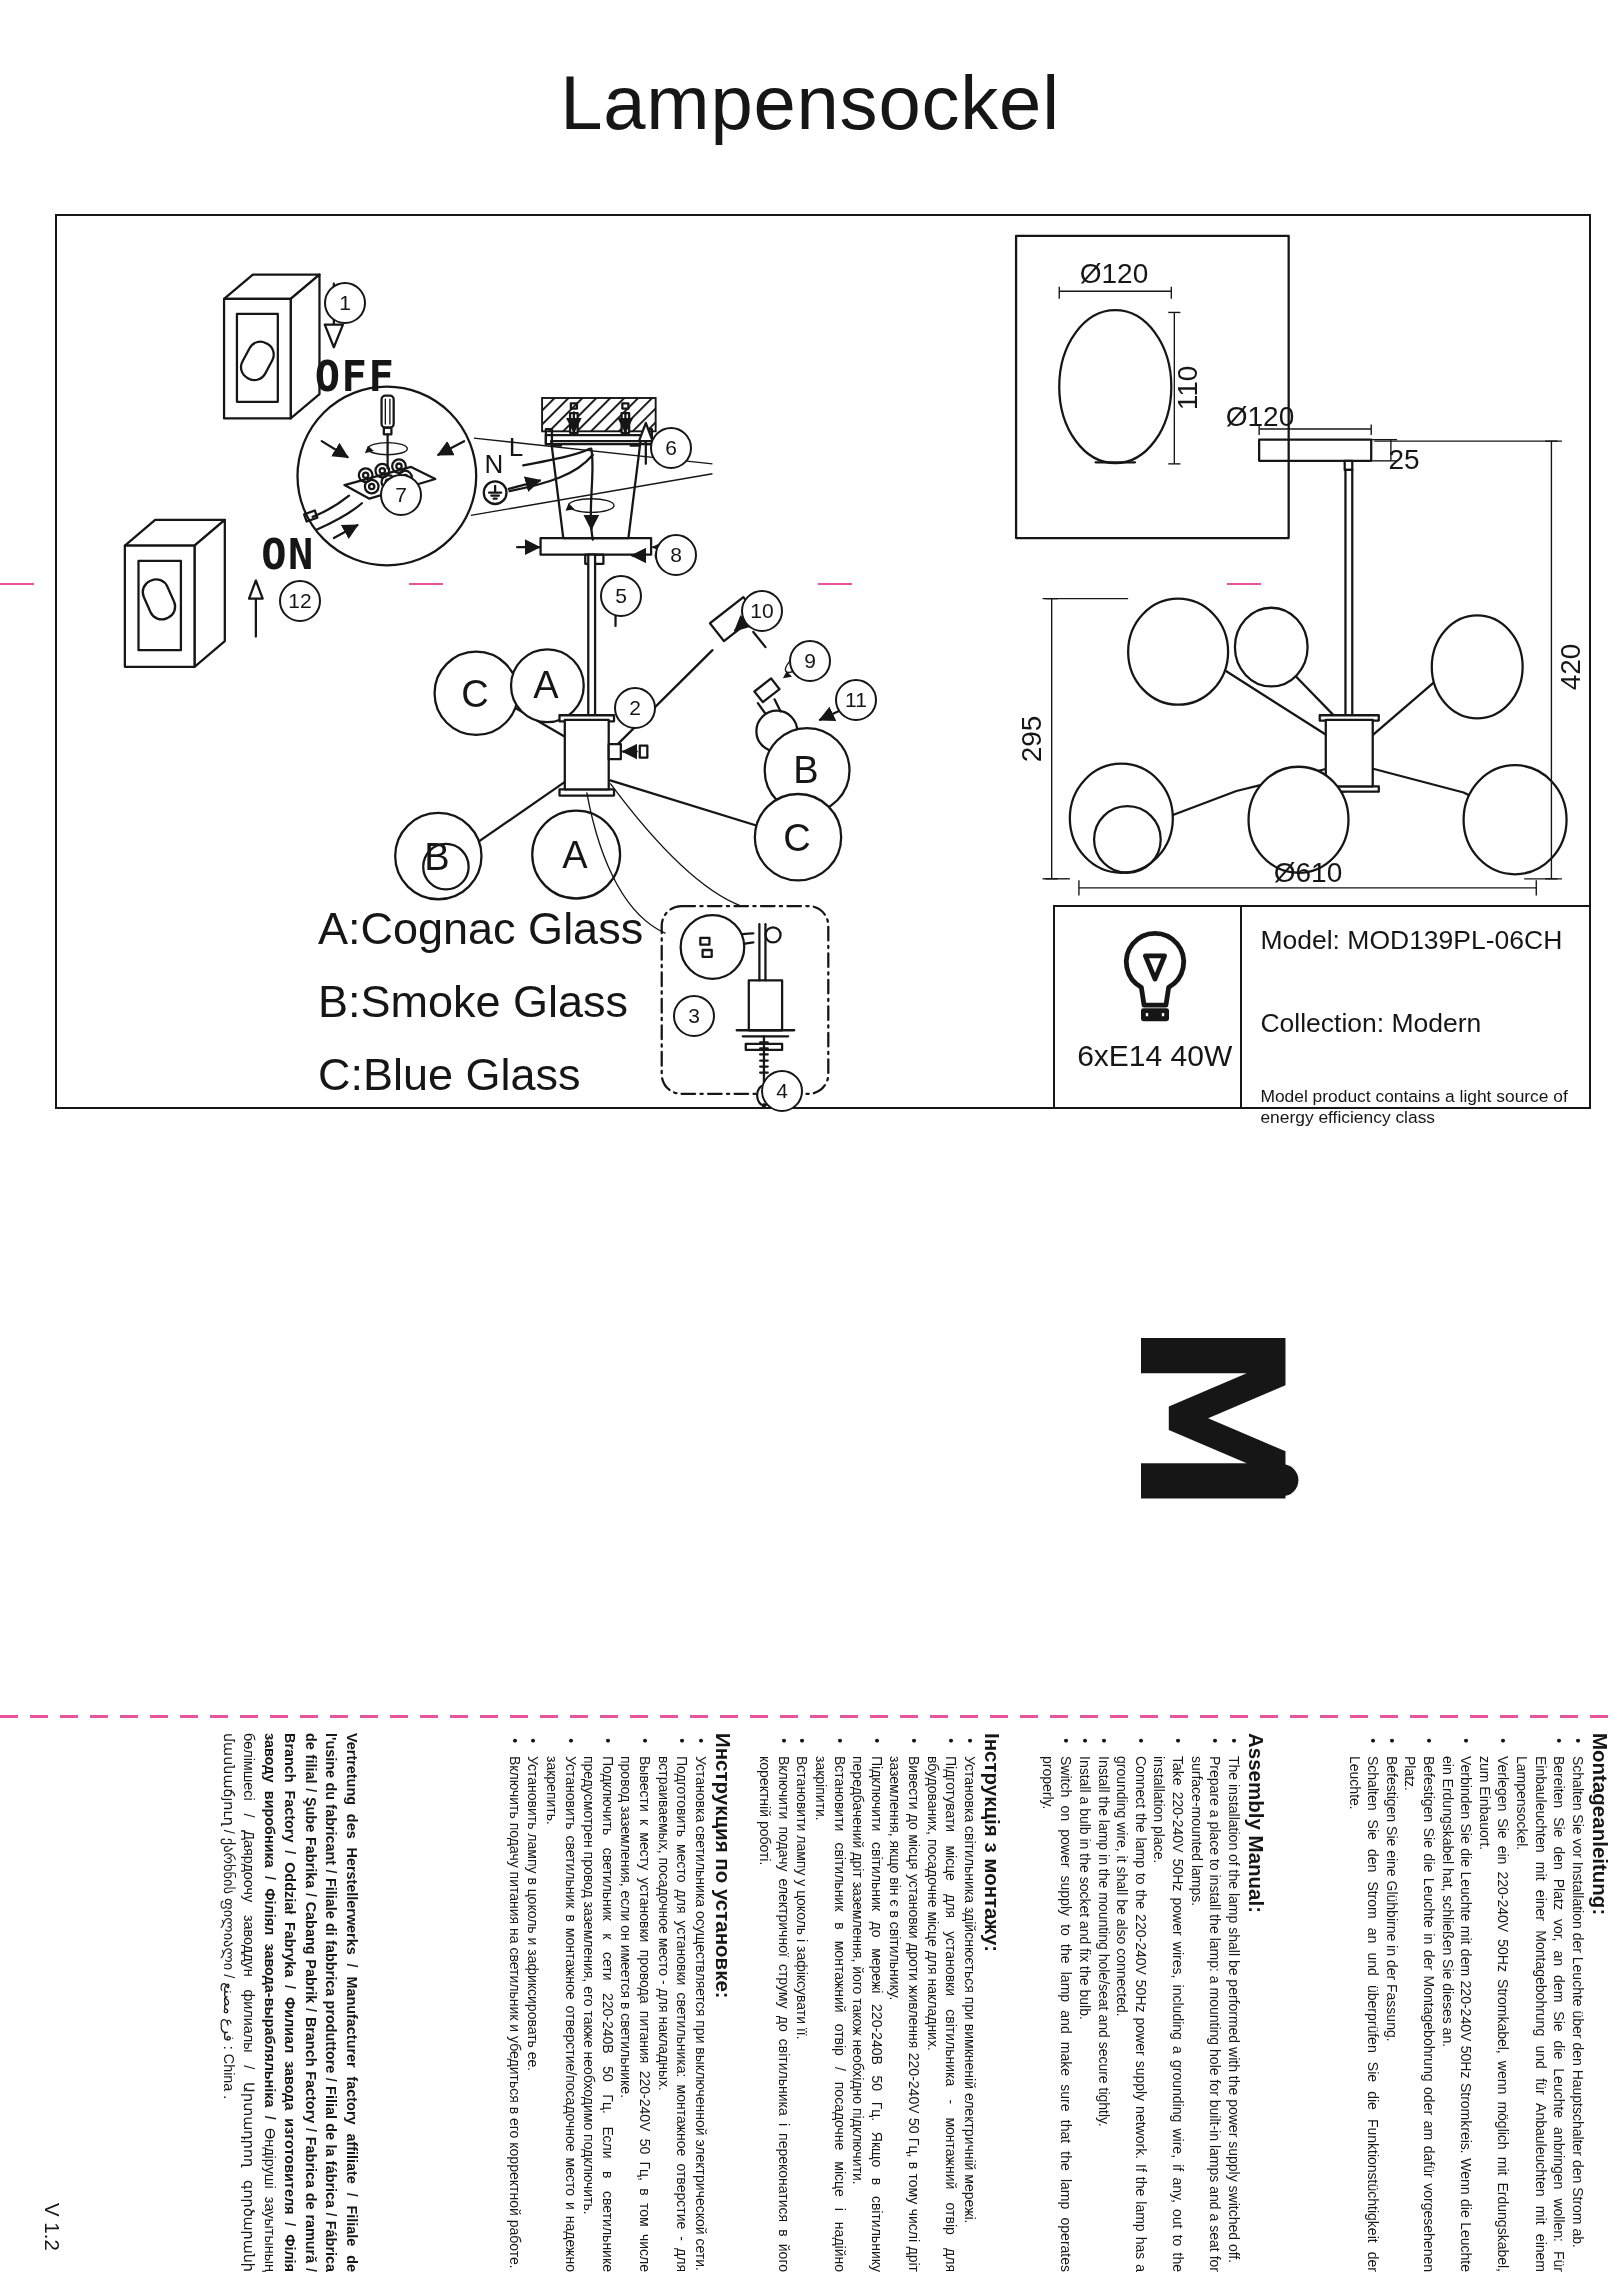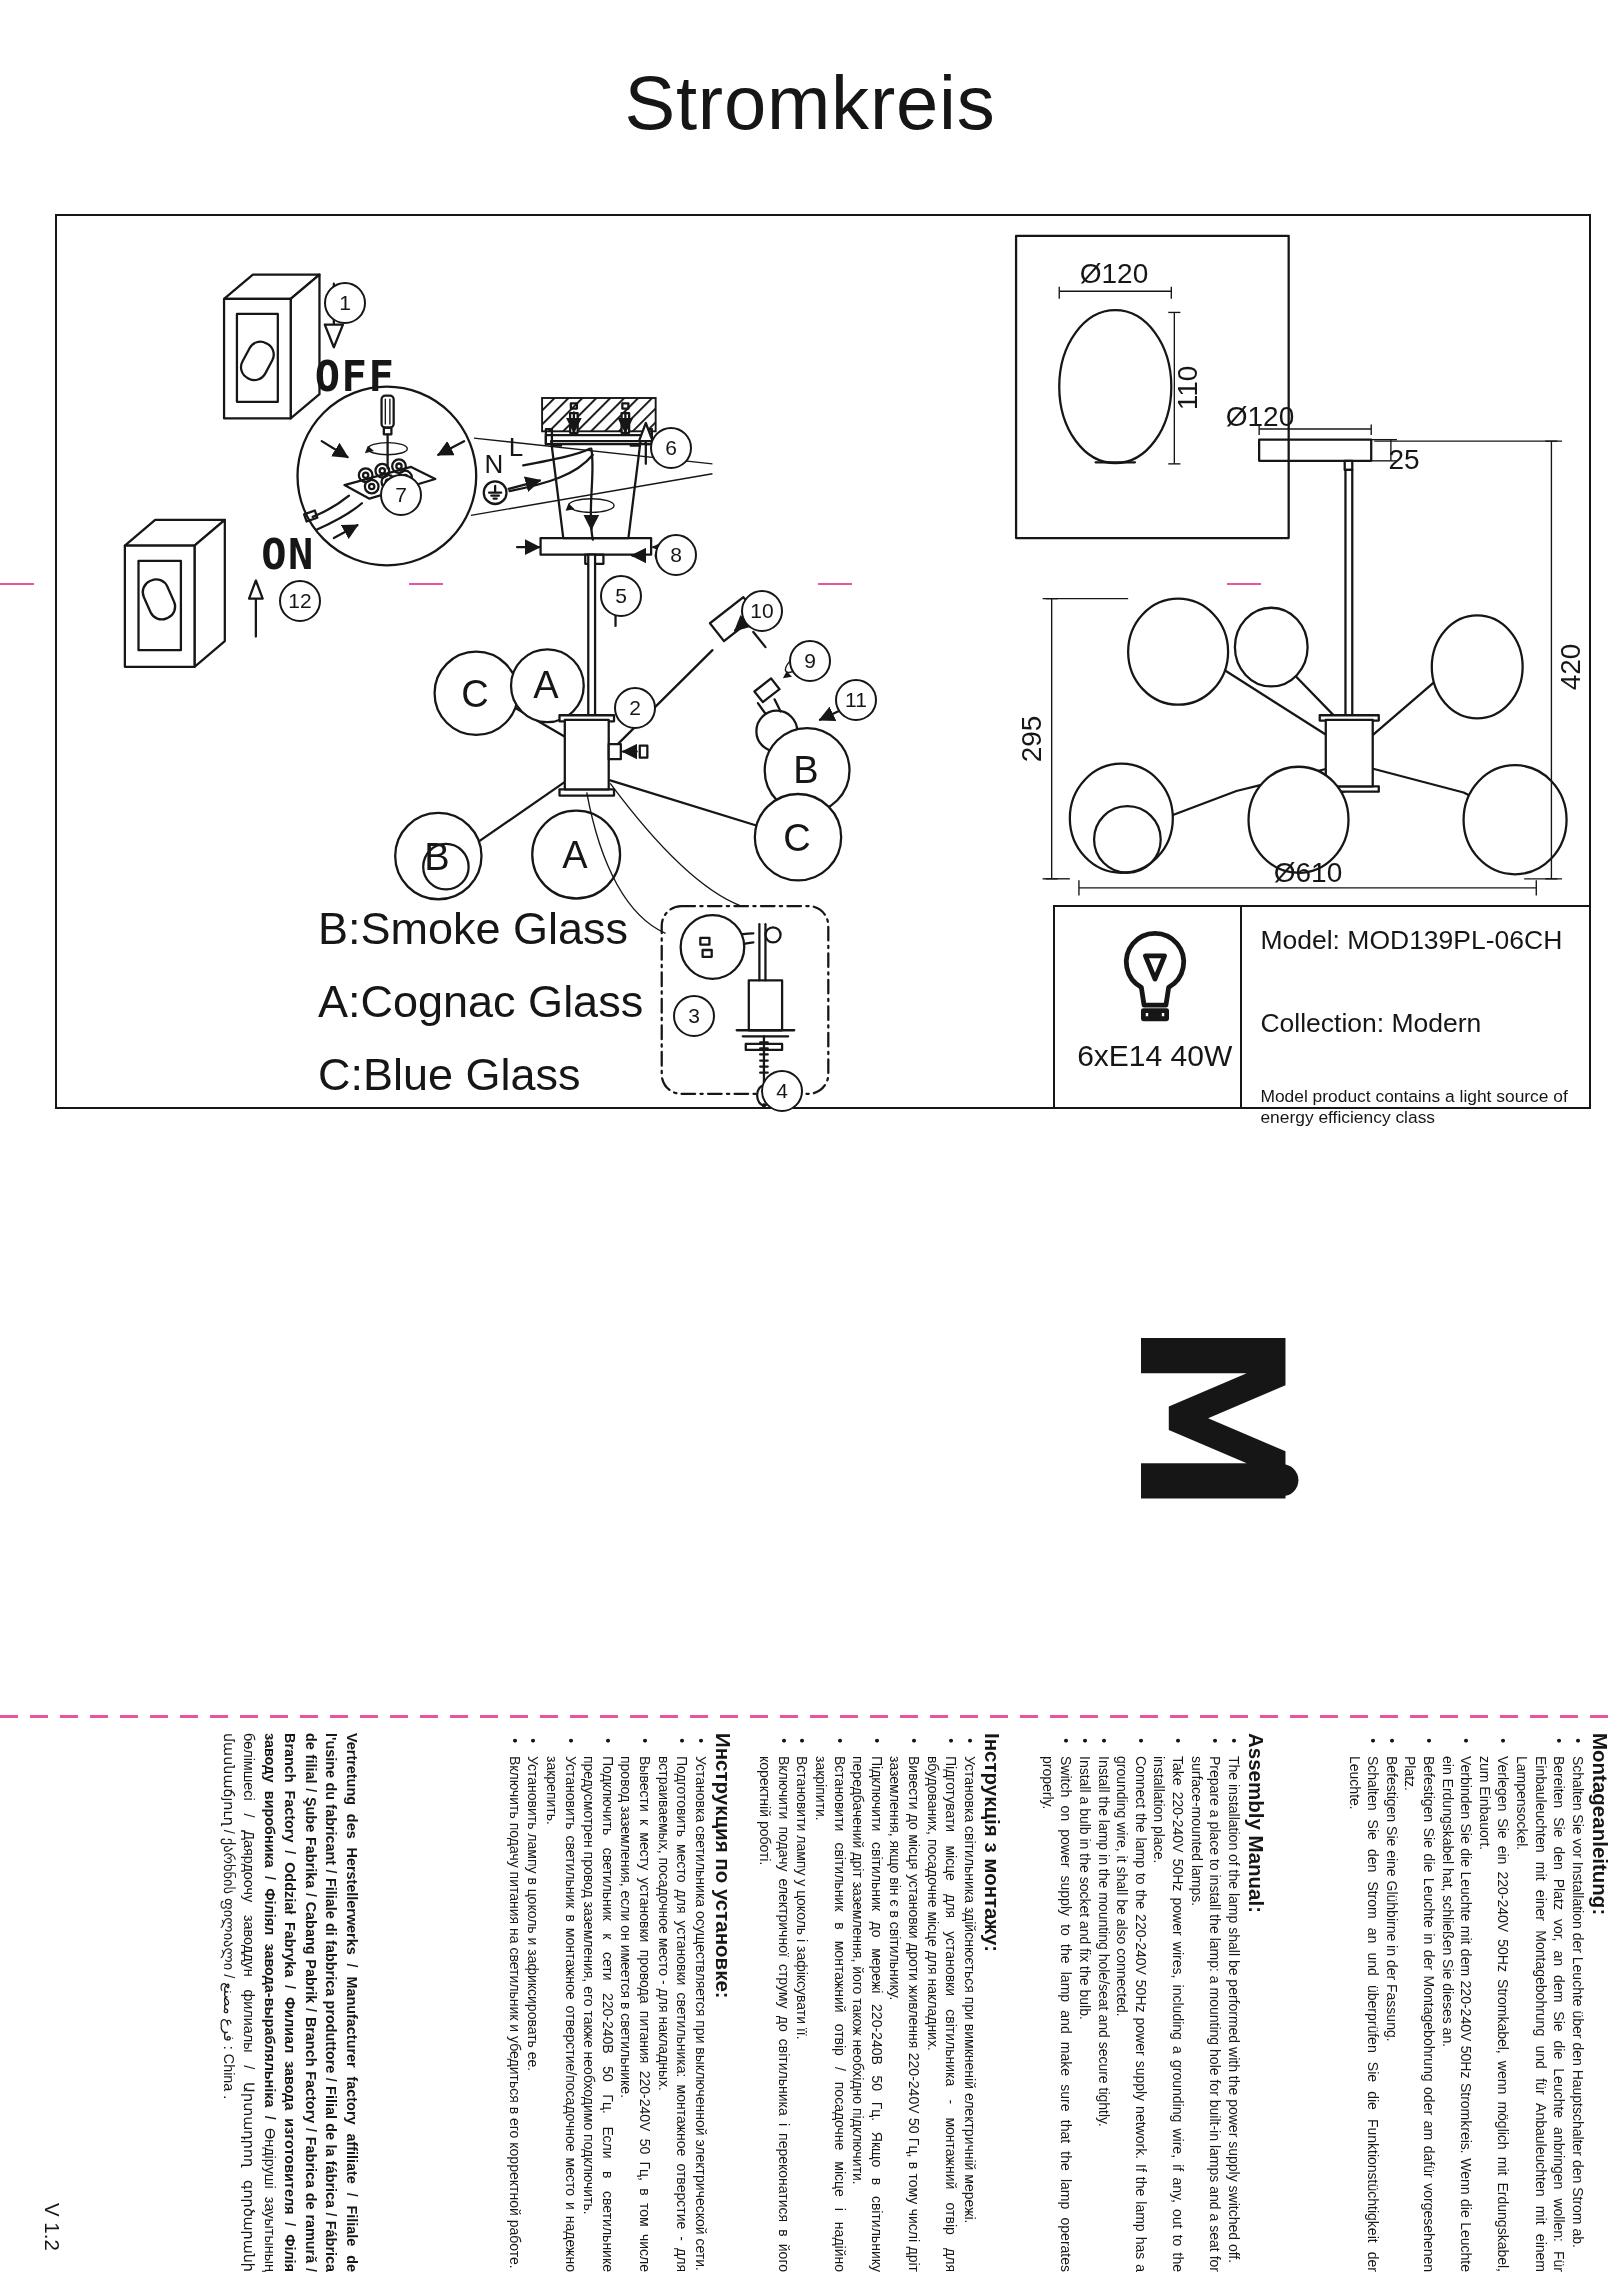--- a/index.html
+++ b/index.html
@@ -47,21 +47,21 @@
   .ver{position:absolute;left:64px;top:2203px;transform-origin:0 0;transform:rotate(90deg);font-size:20.5px;}
 </style>
 </head>
 <body>
 
 <div class="page">
 
   <div class="abs cut1"></div>
   <div class="abs cut2"></div>
 
-  <div class="abs page-title">Stromkreis</div>
+  <div class="abs page-title">Lampensockel</div>
 
   <div class="abs main-box"></div>
 
   <svg class="abs" style="left:55px;top:214px;" width="1536" height="895" viewBox="0 0 2028 1182">
     <defs>
       <marker id="ah" viewBox="0 0 10 10" refX="9" refY="5" markerWidth="7" markerHeight="7" orient="auto-start-reverse">
         <path d="M0,0L10,5L0,10z" fill="#161616"></path>
       </marker>
       <pattern id="hat" width="13" height="13" patternUnits="userSpaceOnUse" patternTransform="rotate(45)">
         <rect width="13" height="13" fill="#fff"></rect>
@@ -325,22 +325,22 @@
 
   <div class="abs dim ctr" style="left:1114px;top:274px;">Ø120</div>
   <div class="abs dim rot" style="left:1188px;top:388px;">110</div>
   <div class="abs dim ctr" style="left:1260px;top:417px;">Ø120</div>
   <div class="abs dim ctr" style="left:1404px;top:460px;">25</div>
   <div class="abs dim rot" style="left:1032px;top:739px;">295</div>
   <div class="abs dim rot" style="left:1571px;top:667px;">420</div>
   <div class="abs dim ctr" style="left:1308px;top:873px;">Ø610</div>
 
   <div class="abs legend">
+      <div class="legend-line">A:Cognac Glass</div>
       <div class="legend-line">B:Smoke Glass</div>
-      <div class="legend-line">A:Cognac Glass</div>
       <div class="legend-line">C:Blue Glass</div>
     </div>
 
   <div class="abs spec-box">
     <div class="spec-left">
       <svg width="82" height="114" viewBox="-60 -62 120 160">
         <g stroke="#161616" stroke-width="7" fill="none" stroke-linejoin="round">
           <path d="M-20,36 A42,42 0 1 1 20,36 L16,62 L-16,62 Z"></path>
           <path d="M-14,-10 L14,-10 L0,24 Z"></path>
           <rect x="-17" y="70" width="34" height="12"></rect>

